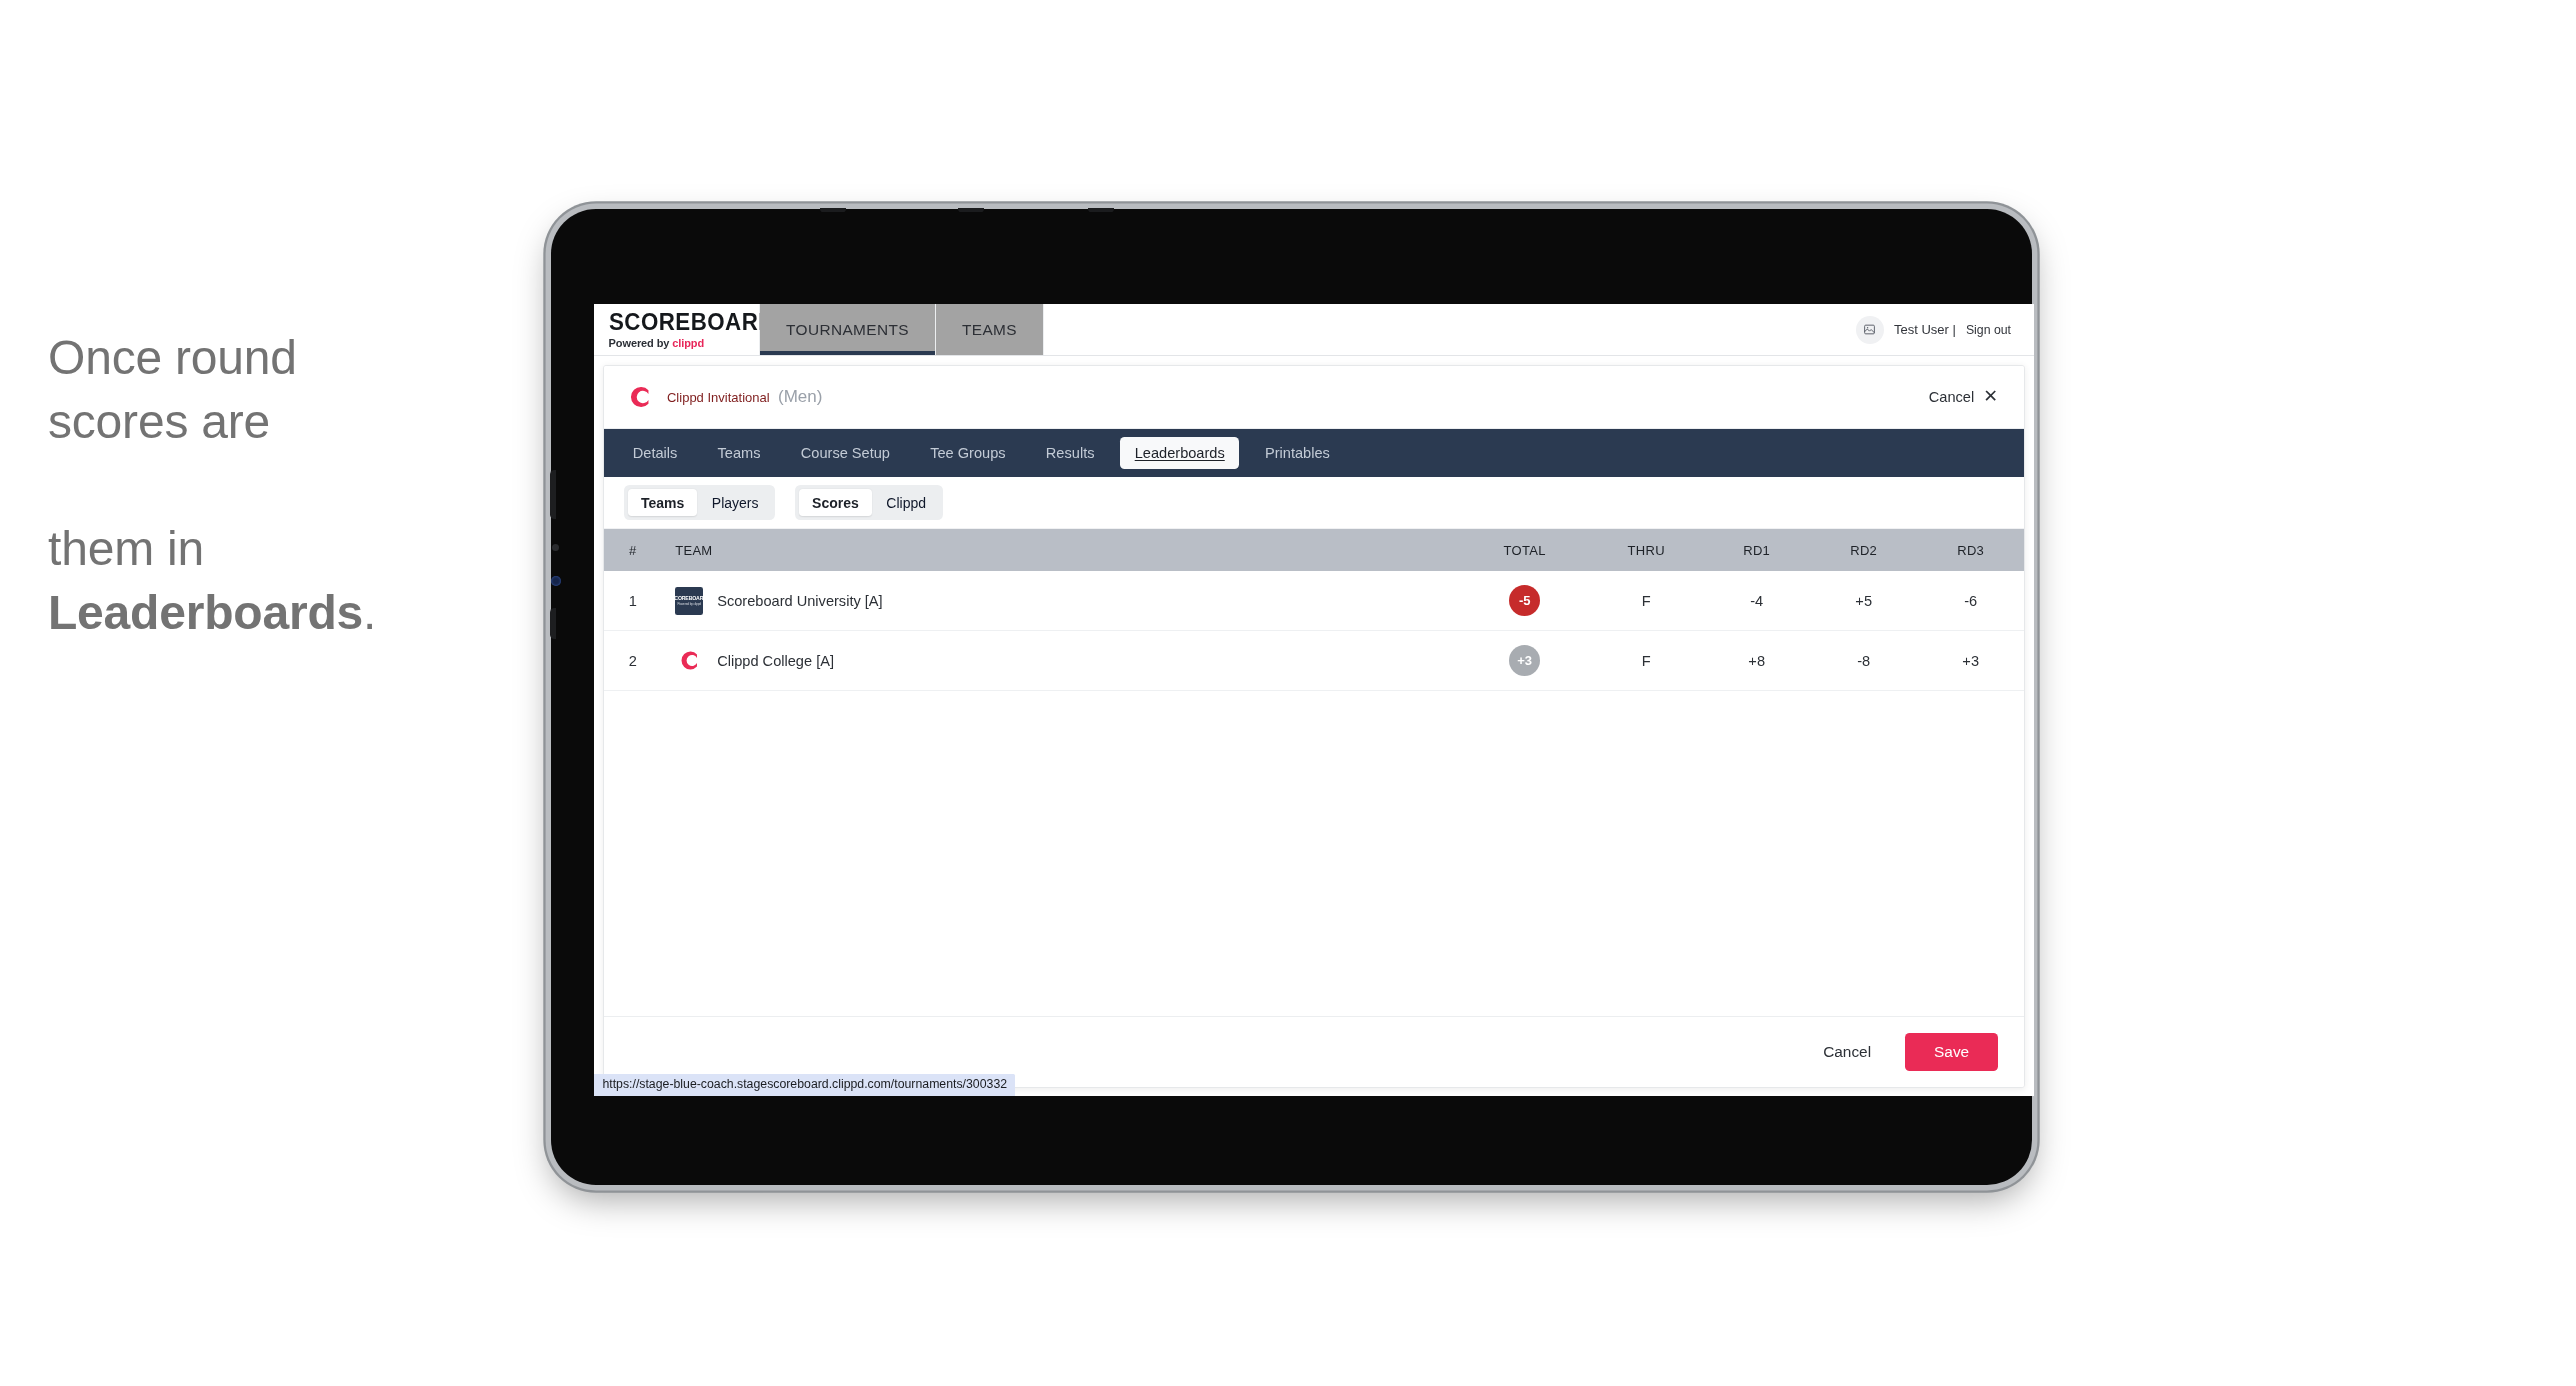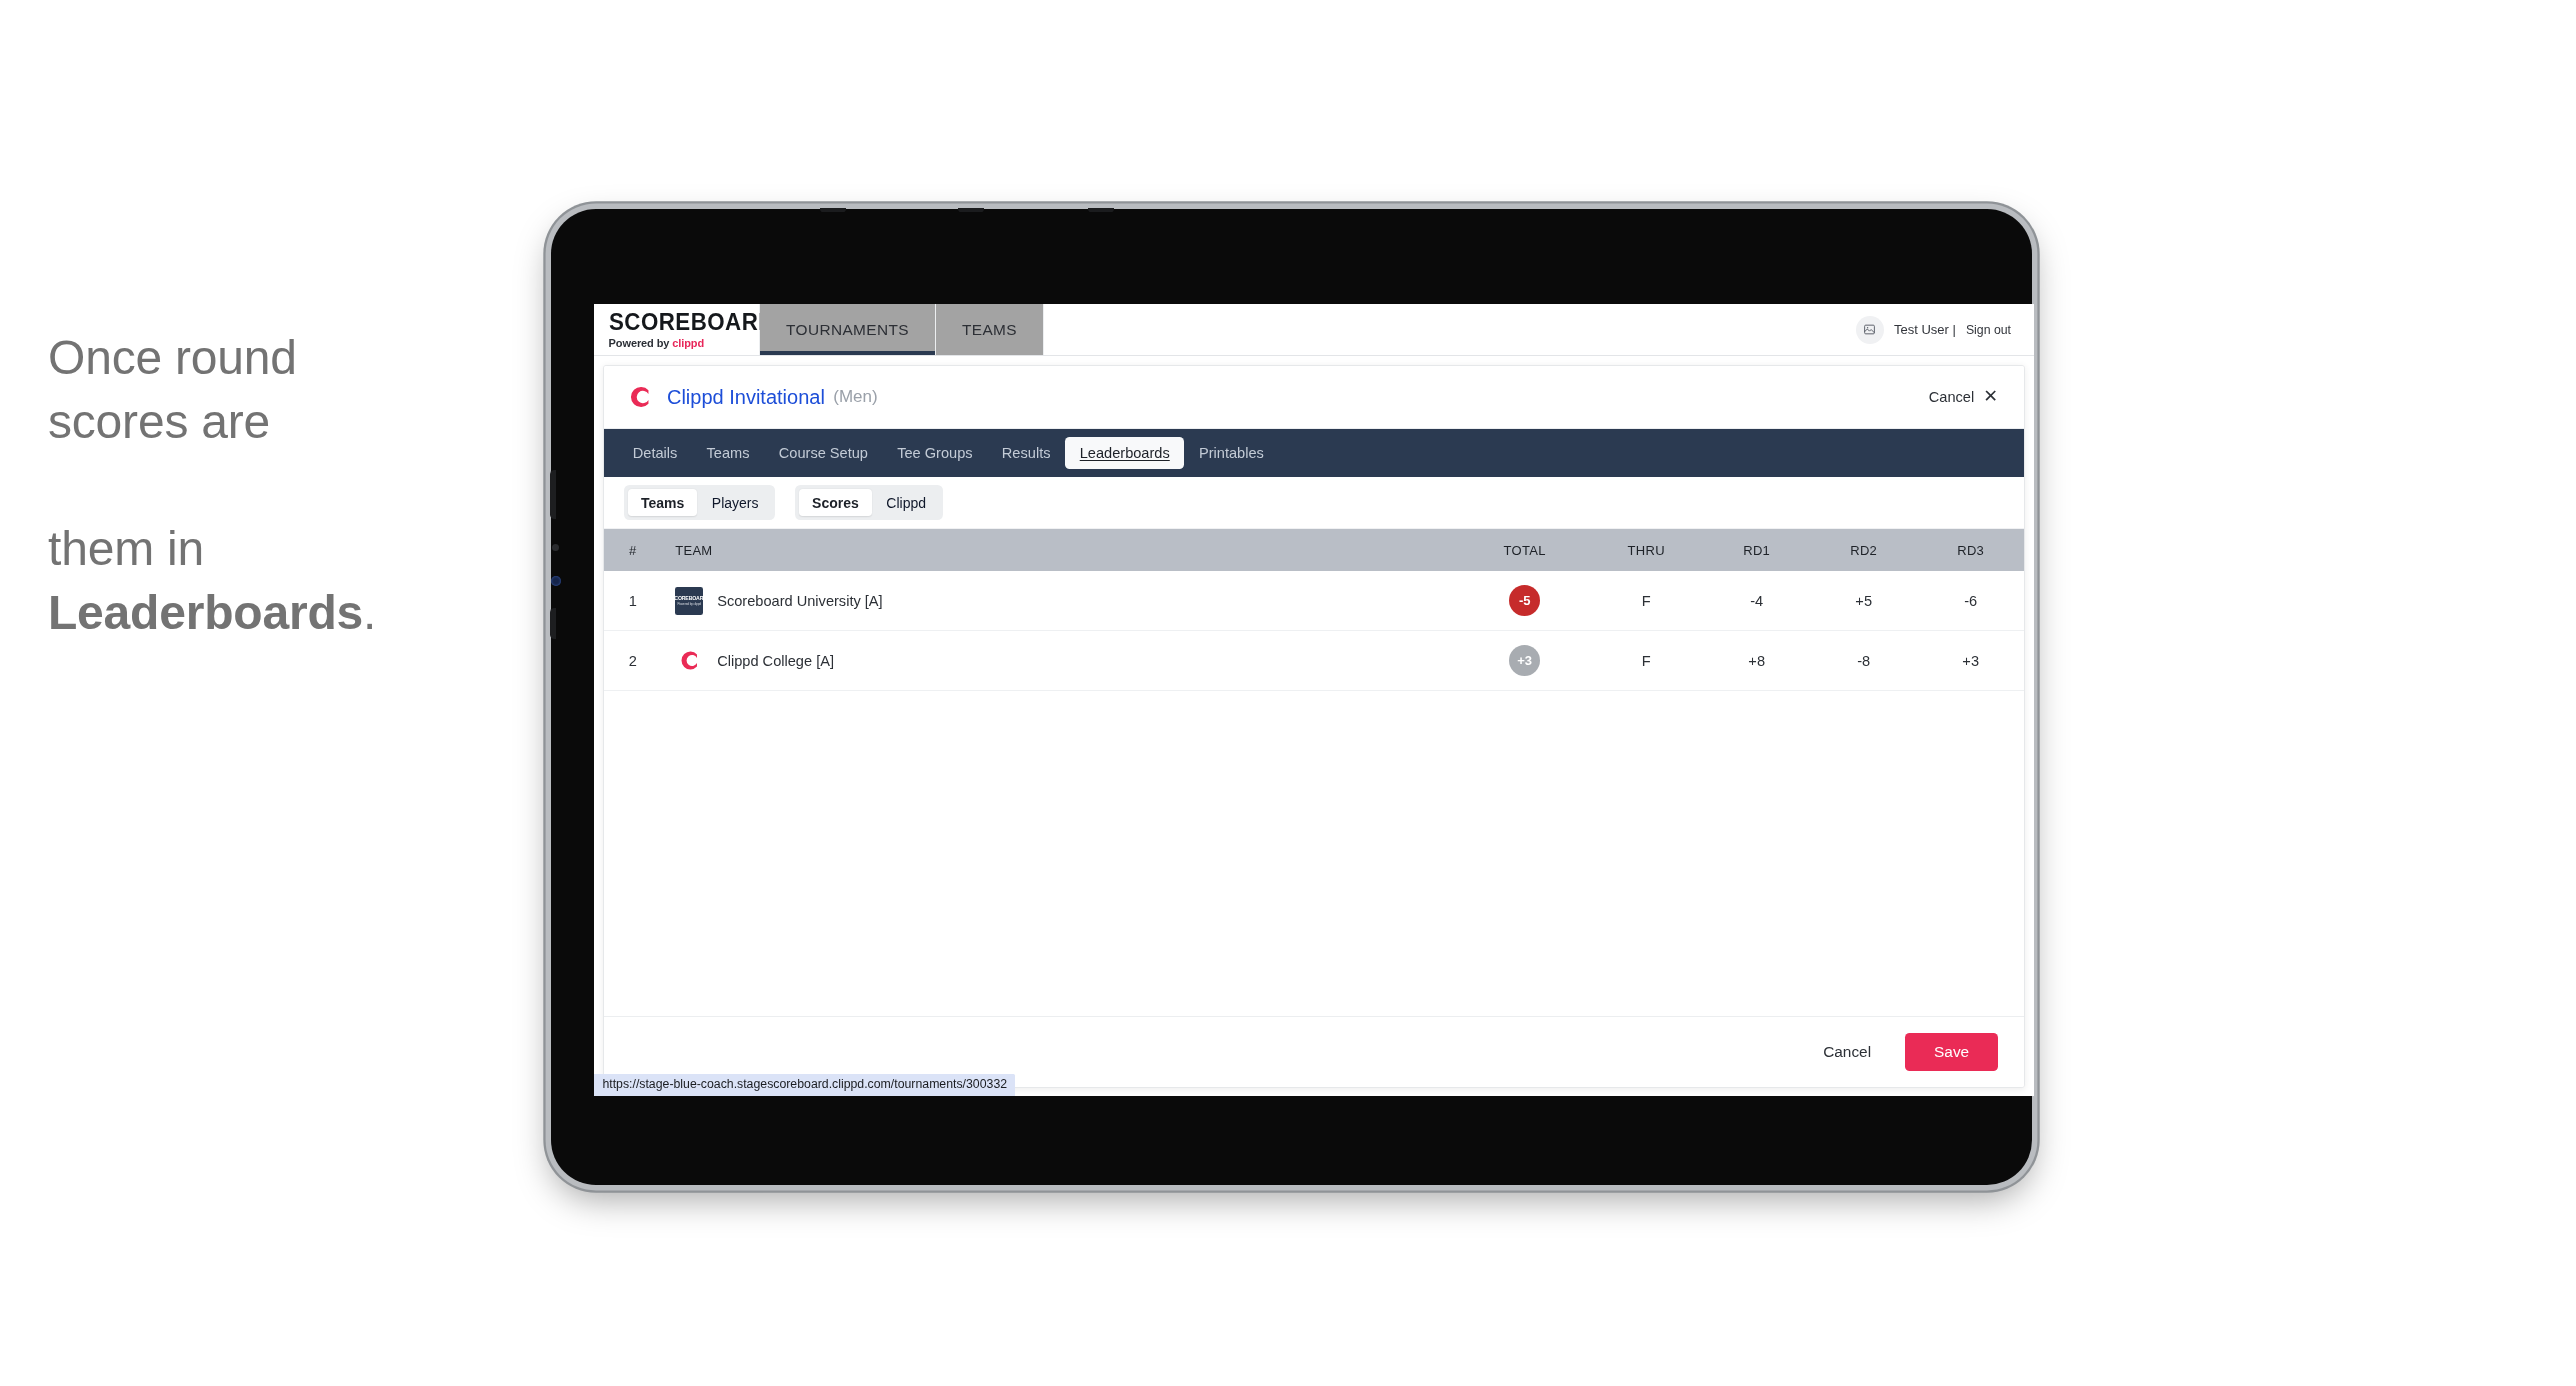--- a/index.html
+++ b/index.html
@@ -135,39 +135,39 @@
     padding: 0 26px 0 21.5px;
     border-bottom: 0.8px solid #eceef0;
     background: #fff;
   }
   #modal-logo {
     width: 29px; height: 29px;
     display: flex; align-items: center; justify-content: center;
     margin-right: 12.3px;
   }
   #modal-title {
-    font-size: 20px; color: #1d4ed8; font-weight: 400;
+    font-size: 13px; color: #7f1d1d; font-weight: 400;
   }
   #modal-subtitle {
     font-size: 17px; color: #9aa0a9; margin-left: 8.4px;
   }
   #modal-header-spacer { flex: 1; }
   #modal-cancel {
     display: flex; align-items: center; gap: 9.2px;
     font-size: 14.6px; color: #2c3036; cursor: pointer;
   }
   #modal-cancel .x { font-size: 17.7px; font-weight: 400; line-height: 1; }
 
   
   #sectionnav {
     height: 48px;
     background: #2b3a51;
     display: flex; align-items: center;
     padding: 0 14px;
-    gap: 0;
+    gap: 11px;
   }
   .sec-tab {
     padding: 7.7px 14.6px;
     font-size: 14.6px;
     color: #c3cbd6;
     border-radius: 4.6px;
     cursor: pointer;
     white-space: nowrap;
   }
   .sec-tab.active {

